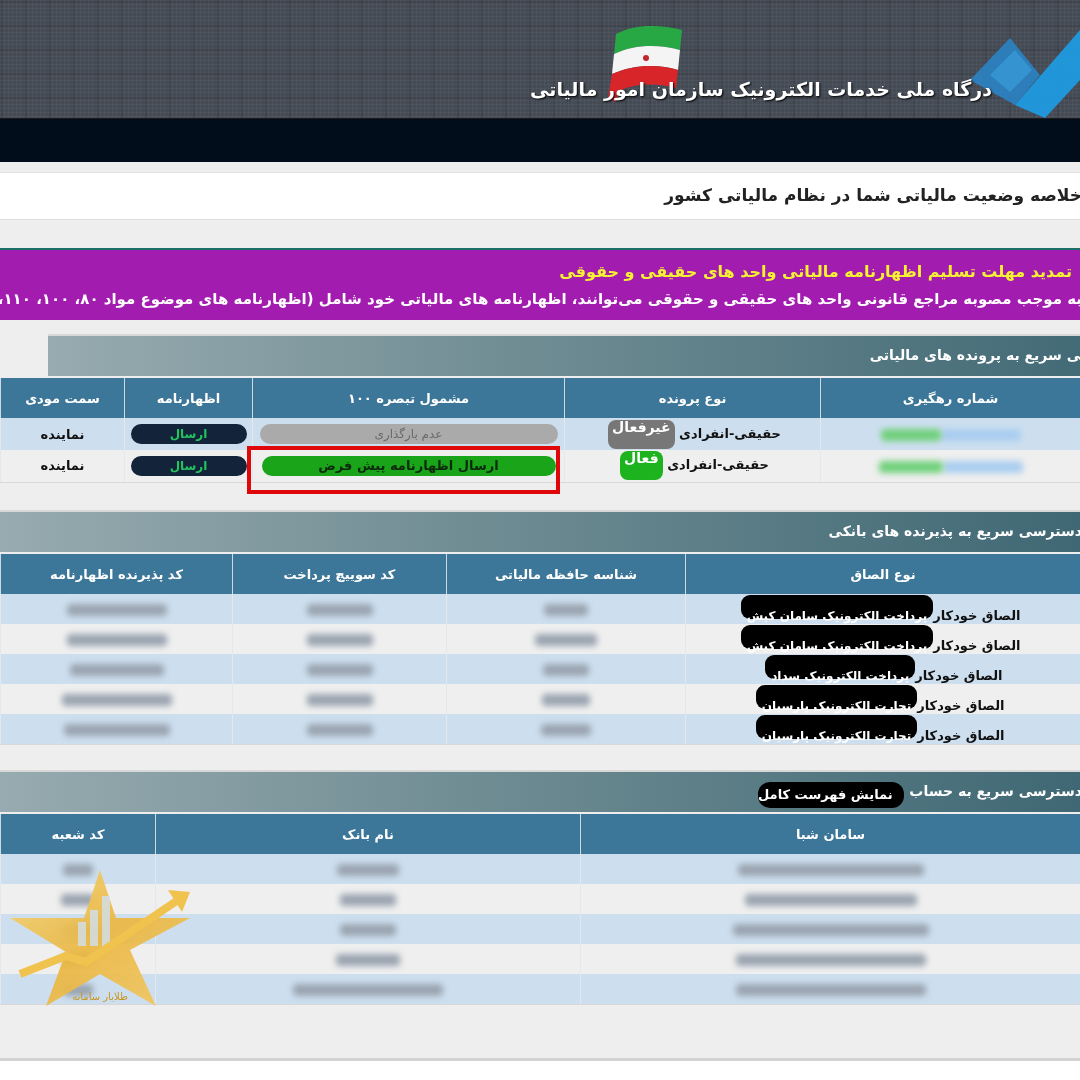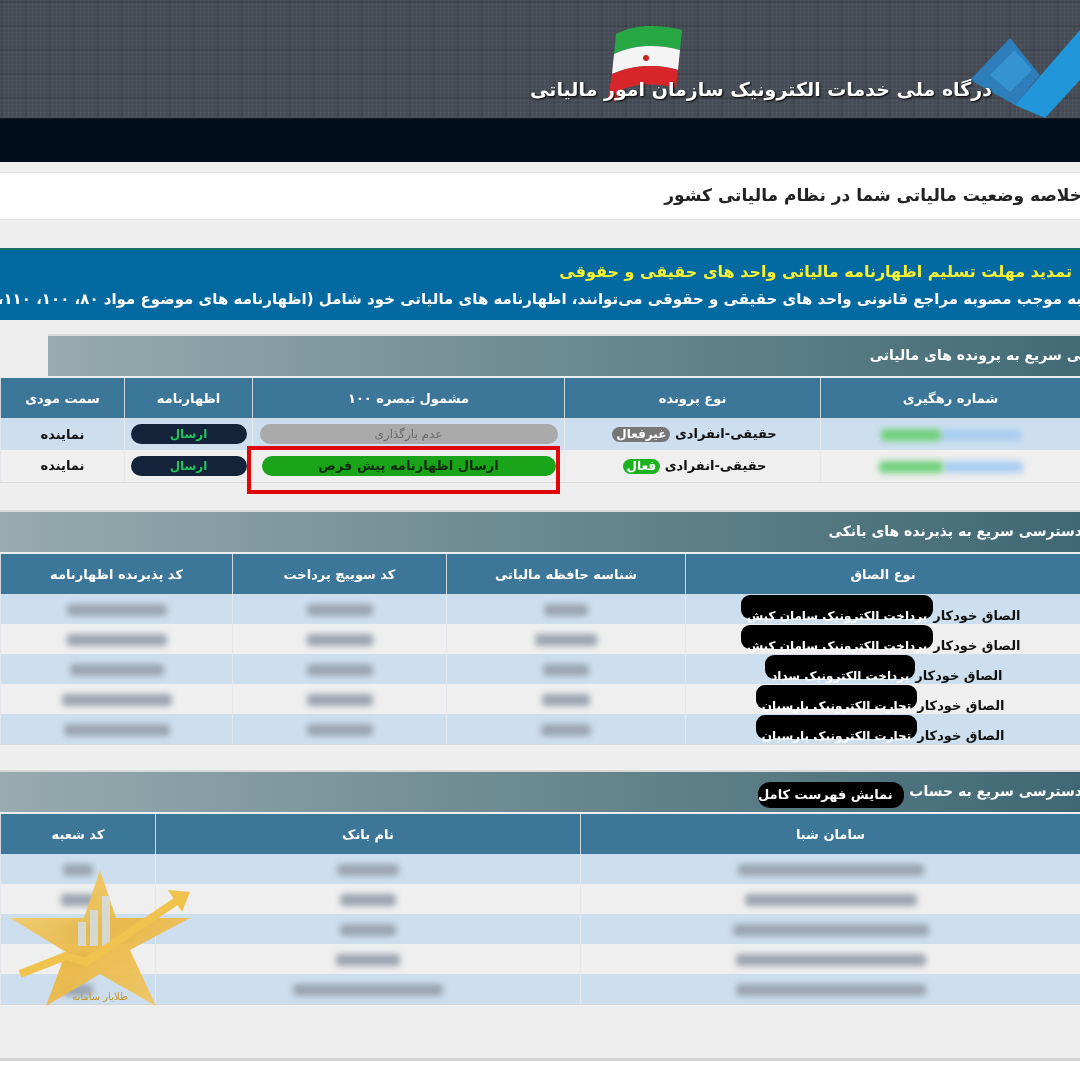--- a/index.html
+++ b/index.html
@@ -23,21 +23,21 @@
   .header-title {
     position: absolute; right: 88px; top: 78px; color: #ffffff; font-size: 19px; font-weight: bold;
     text-shadow: 1px 1px 2px #000;
   }
 
   
   .title-strip { position: absolute; left: 0; top: 172px; width: 1080px; height: 48px; background: #ffffff; border-top: 1px solid #e3e3e3; border-bottom: 1px solid #dddddd; }
   .page-title { position: absolute; right: -2px; top: 12px; font-size: 17px; font-weight: bold; color: #222; white-space: nowrap; }
 
   
-  .announce { position: absolute; left: 0; top: 248px; width: 1080px; height: 72px; background: #0369a1; border-top: 2px solid #1c6f66; }
+  .announce { position: absolute; left: 0; top: 248px; width: 1080px; height: 72px; background: #a21caf; border-top: 2px solid #1c6f66; }
   .announce-title { position: absolute; right: 8px; top: 12px; color: #f6f232; font-size: 16px; font-weight: bold; white-space: nowrap; }
   .announce-body { position: absolute; right: -2px; top: 40px; color: #ffffff; font-size: 15px; font-weight: bold; white-space: nowrap; }
 
   
   .panel-head {
     position: absolute; left: 0; width: 1080px; height: 42px;
     background: linear-gradient(90deg, #97abb0 0%, #6f8c93 45%, #3f6874 100%);
     border-top: 2px solid #d8d8d8;
   }
   .panel-head-title { position: absolute; right: -2px; top: 11px; color: #ffffff; font-size: 14px; font-weight: bold; white-space: nowrap; }
@@ -51,21 +51,21 @@
   table.grid tr.odd td { background: #cddfef; }
   table.grid tr.even td { background: #efefef; }
   table.grid tr:last-child td { border-bottom: 1px solid #d8d8d8; }
 
   .pill { display: inline-block; border-radius: 10px; height: 20px; line-height: 20px; font-size: 12px; font-weight: bold; text-align: center; }
   .pill-dark { background: #13233a; color: #22c55e; width: 116px; }
   .pill-gray { background: #aaaaaa; color: #6a6a6a; width: 298px; font-weight: normal; }
   .pill-green { background: #19a41a; color: #0d2a0d; width: 294px; font-size: 13px; }
   .highlight-box { position: absolute; left: 247px; top: 446px; width: 313px; height: 48px; border: 4px solid #e0070b; }
 
-  .mini-badge { display: inline-block; border-radius: 8px; padding: 0 4px; font-size: 12px; height: 15px; line-height: 15px; color: #fff; margin-left: 4px; vertical-align: middle; }
+  .mini-badge { display: inline-block; border-radius: 8px; padding: 0 4px; font-size: 14px; height: 29px; line-height: 15px; color: #fff; margin-left: 4px; vertical-align: middle; }
   .mini-badge.gray { background: #777; }
   .mini-badge.green { background: #1cb31e; }
 
   .blur-bar { display: inline-block; height: 12px; border-radius: 4px; filter: blur(3px); background: #9aa4b0; vertical-align: middle; }
   .blur-green { background: #6fd07a; }
   .blur-blue { background: #a9cdf0; }
 
   .black-pill { display: inline-block; background: #000; color: #fff; border-radius: 9px; padding: 12px 6px; height: 18px; line-height: 18px; font-size: 12px; font-weight: bold; }
 
   .show-all-btn {

